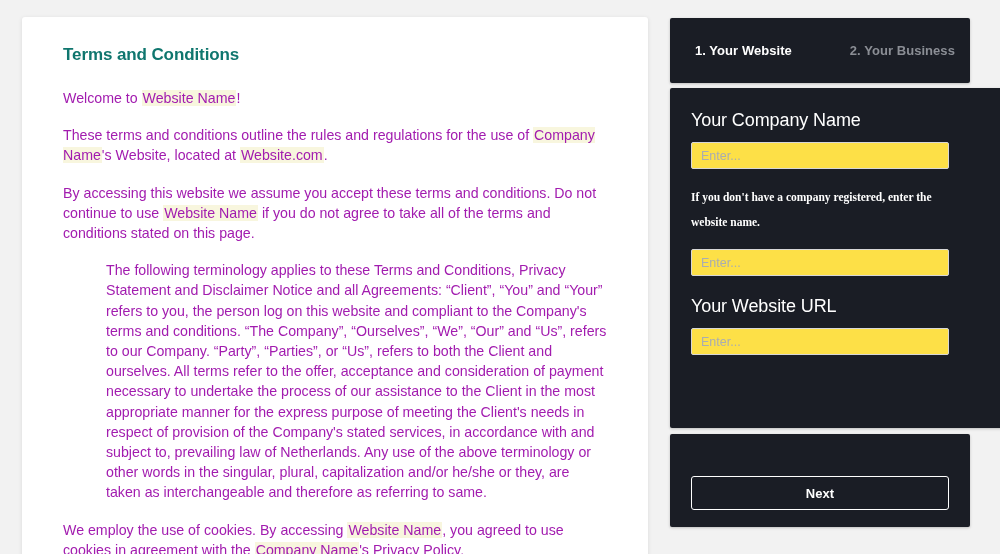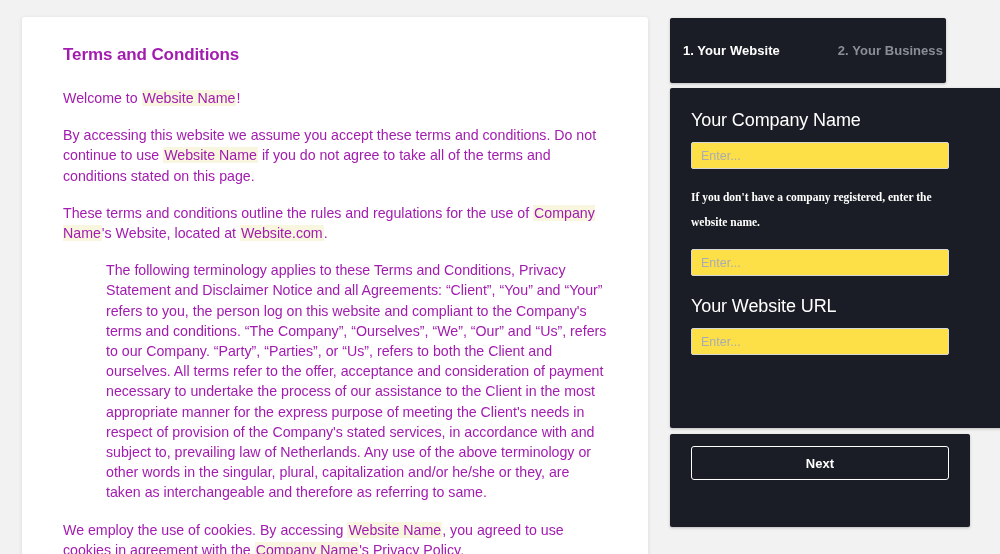--- a/index.html
+++ b/index.html
@@ -35,21 +35,21 @@
     padding: 28px 30px 0 20px;
   }
 
   .doc-inner {
     padding: 0 10px 0 21px;
   }
 
   .doc-title {
     font-size: 17px;
     font-weight: bold;
-    color: #a21caf;
+    color: #0f766e;
     letter-spacing: -0.1px;
     margin: 0 0 23px 0;
     line-height: 20px;
   }
 
   .doc-sub {
     font-size: 14.5px;
     font-weight: bold;
     color: #1b1b1b;
     margin: 0 0 10px 0;
@@ -75,25 +75,25 @@
   .panel {
     position: absolute;
     background: #1a1d25;
     border-radius: 2px;
     box-shadow: 0 1px 3px rgba(0,0,0,0.22);
   }
 
   .panel-tabs {
     left: 670px;
     top: 18px;
-    width: 276px;
+    width: 300px;
     height: 65px;
     display: flex;
     align-items: center;
-    padding-left: 13px;
+    padding-left: 25px;
   }
 
   .tab {
     font-size: 13px;
     font-weight: bold;
     letter-spacing: 0.05px;
     white-space: nowrap;
   }
   .tab.active   { color: #ffffff; }
   .tab.inactive { color: #8b8e95; margin-left: 58px; }
@@ -143,21 +143,21 @@
   .gap-sm { height: 20px; }
 
   .panel-actions {
     left: 670px;
     top: 434px;
     width: 300px;
     height: 93px;
     display: flex;
     align-items: flex-start;
     justify-content: center;
-    padding-top: 12px;
+    padding-top: 42px;
   }
 
   .next-btn {
     width: 258px;
     height: 34px;
     background: #1a1d25;
     border: 1px solid #ffffff;
     border-radius: 3px;
     color: #ffffff;
     font-family: "Liberation Sans", sans-serif;
@@ -172,23 +172,23 @@
 
 <div id="app">
 
   <div class="doc-card">
     <div class="doc-inner">
 
       <h1 class="doc-title">Terms and Conditions</h1>
 
       <p class="doc-p">Welcome to <span class="hl">Website Name</span>!</p>
 
+      <p class="doc-p">These terms and conditions outline the rules and regulations for the use of <span class="hl">Company Name</span>'s Website, located at <span class="hl">Website.com</span>.</p>
+
       <p class="doc-p">By accessing this website we assume you accept these terms and conditions. Do not continue to use <span class="hl">Website Name</span> if you do not agree to take all of the terms and conditions stated on this page.</p>
-
-      <p class="doc-p">These terms and conditions outline the rules and regulations for the use of <span class="hl">Company Name</span>'s Website, located at <span class="hl">Website.com</span>.</p>
 
       <p class="doc-p wide">The following terminology applies to these Terms and Conditions, Privacy Statement and Disclaimer Notice and all Agreements: “Client”, “You” and “Your” refers to you, the person log on this website and compliant to the Company's terms and conditions. “The Company”, “Ourselves”, “We”, “Our” and “Us”, refers to our Company. “Party”, “Parties”, or “Us”, refers to both the Client and ourselves. All terms refer to the offer, acceptance and consideration of payment necessary to undertake the process of our assistance to the Client in the most appropriate manner for the express purpose of meeting the Client's needs in respect of provision of the Company's stated services, in accordance with and subject to, prevailing law of Netherlands. Any use of the above terminology or other words in the singular, plural, capitalization and/or he/she or they, are taken as interchangeable and therefore as referring to same.</p>
 
 
       <p class="doc-p">We employ the use of cookies. By accessing <span class="hl">Website Name</span>, you agreed to use cookies in agreement with the <span class="hl">Company Name</span>'s Privacy Policy.</p>
 
     </div>
   </div>
 
   <div class="panel panel-tabs">

